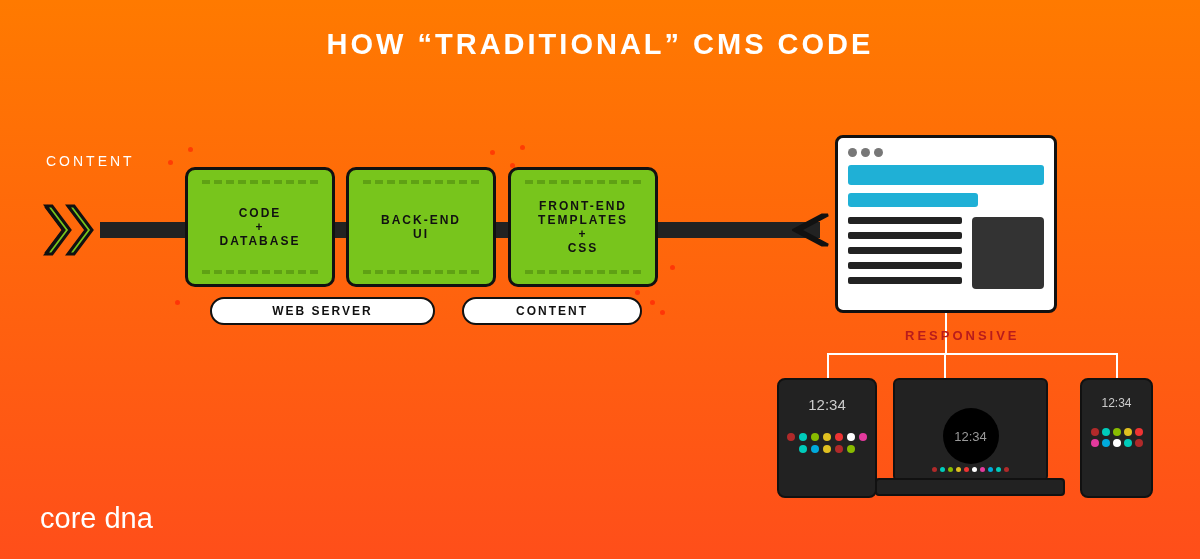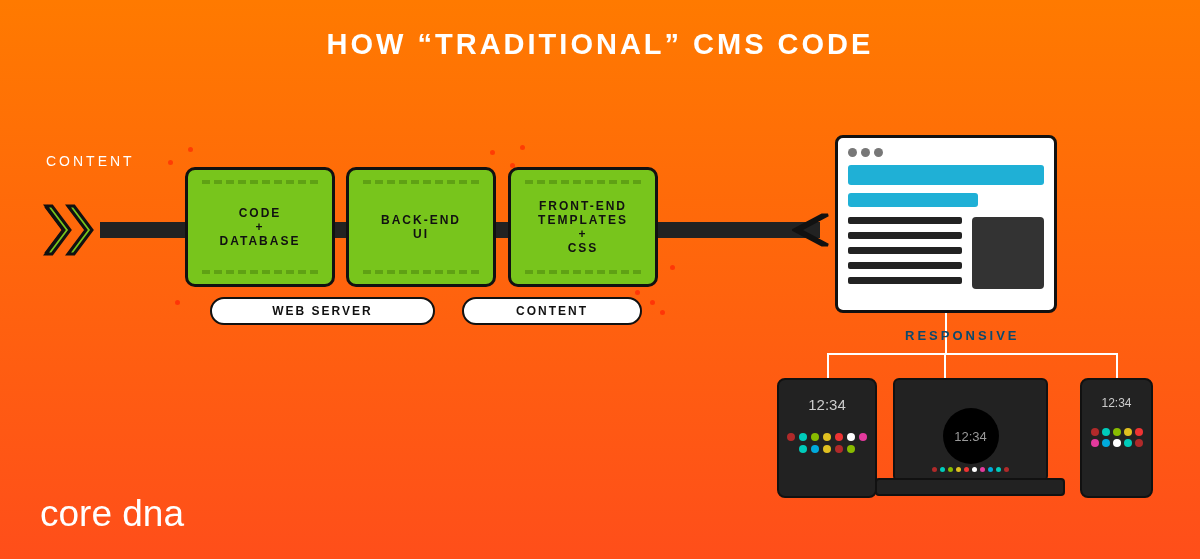--- a/index.html
+++ b/index.html
@@ -23,42 +23,42 @@
 .left-chev{position:absolute;left:792px;top:213px}
 .browser{position:absolute;left:835px;top:135px;width:222px;height:178px;background:#fff;border:3px solid #111;border-radius:8px;padding:10px}
 .browser .dots{display:flex;gap:4px;margin-bottom:8px}
 .browser .dot{width:9px;height:9px;border-radius:50%;background:#777}
 .browser .bar-teal{background:#1fb0d6;height:20px;border-radius:3px;margin-bottom:8px}
 .browser .bar-teal.short{height:14px;width:130px}
 .browser .row{display:flex;gap:10px;margin-top:10px}
 .browser .lines{flex:1}
 .browser .lines div{height:7px;background:#222;border-radius:2px;margin-bottom:8px}
 .browser .square{width:72px;height:72px;background:#333;border-radius:4px}
-.responsive-label{position:absolute;left:905px;top:328px;color:#0c4a6e;font-size:13px;font-weight:800;letter-spacing:3px}
+.responsive-label{position:absolute;left:905px;top:328px;color:#b91c1c;font-size:13px;font-weight:800;letter-spacing:3px}
 .conn{position:absolute;border-left:2px solid #fff}
 .conn-v{left:945px;top:313px;height:40px}
 .conn-h{position:absolute;top:353px;left:827px;width:290px;height:2px;background:#fff}
 .cv1{left:827px;top:353px;height:25px}
 .cv2{left:944px;top:353px;height:25px}
 .cv3{left:1116px;top:353px;height:25px}
 .device{position:absolute;top:378px;background:#222;border:2px solid #111;border-radius:8px;display:flex;flex-direction:column;align-items:center;padding-top:8px}
 .tablet{left:777px;width:100px;height:120px}
 .laptop-base{position:absolute;left:875px;top:478px;width:190px;height:18px;background:#222;border:2px solid #111;border-radius:4px}
 .laptop-screen{position:absolute;left:893px;top:378px;width:155px;height:104px;background:#222;border:2px solid #111;border-radius:6px;display:flex;flex-direction:column;align-items:center;padding-top:8px}
 .phone{left:1080px;width:73px;height:120px}
 .clock{color:#ccc;font-size:15px;font-weight:300;margin-top:8px}
 .clock.sm{font-size:12px}
 .app-dots{display:flex;flex-wrap:wrap;gap:4px;justify-content:center;margin-top:20px;padding:0 8px}
 .app-dots.sm{margin-top:18px;gap:3px}
 .app-dots span{width:8px;height:8px;border-radius:50%}
 .d1{background:#b02a2a}.d2{background:#0cb}.d3{background:#8b0}.d4{background:#e0c020}.d5{background:#e33}.d6{background:#fff}.d7{background:#e33a9d}.d8{background:#0ad}
 .laptop-dots{position:absolute;bottom:8px;display:flex;gap:3px}
 .laptop-dots span{width:5px;height:5px;border-radius:50%}
 .laptop-circle{position:absolute;top:28px;left:50%;transform:translateX(-50%);width:56px;height:56px;border-radius:50%;background:#000;display:flex;align-items:center;justify-content:center;color:#999;font-size:13px}
-.logo{position:absolute;left:40px;bottom:24px;color:#fff;font-size:37px;font-weight:400}
+.logo{position:absolute;left:40px;bottom:24px;color:#fff;font-size:29px;font-weight:400}
 .logo .thin{font-weight:300}
 .sparkles{position:absolute;pointer-events:none}
 .sparkles span{position:absolute;width:5px;height:5px;border-radius:50%;background:rgba(255,0,0,.45)}
 </style>
 </head>
 <body>
 
 <h1 class="title">HOW “TRADITIONAL” CMS CODE</h1>
 
 <div class="content-label">CONTENT</div>

